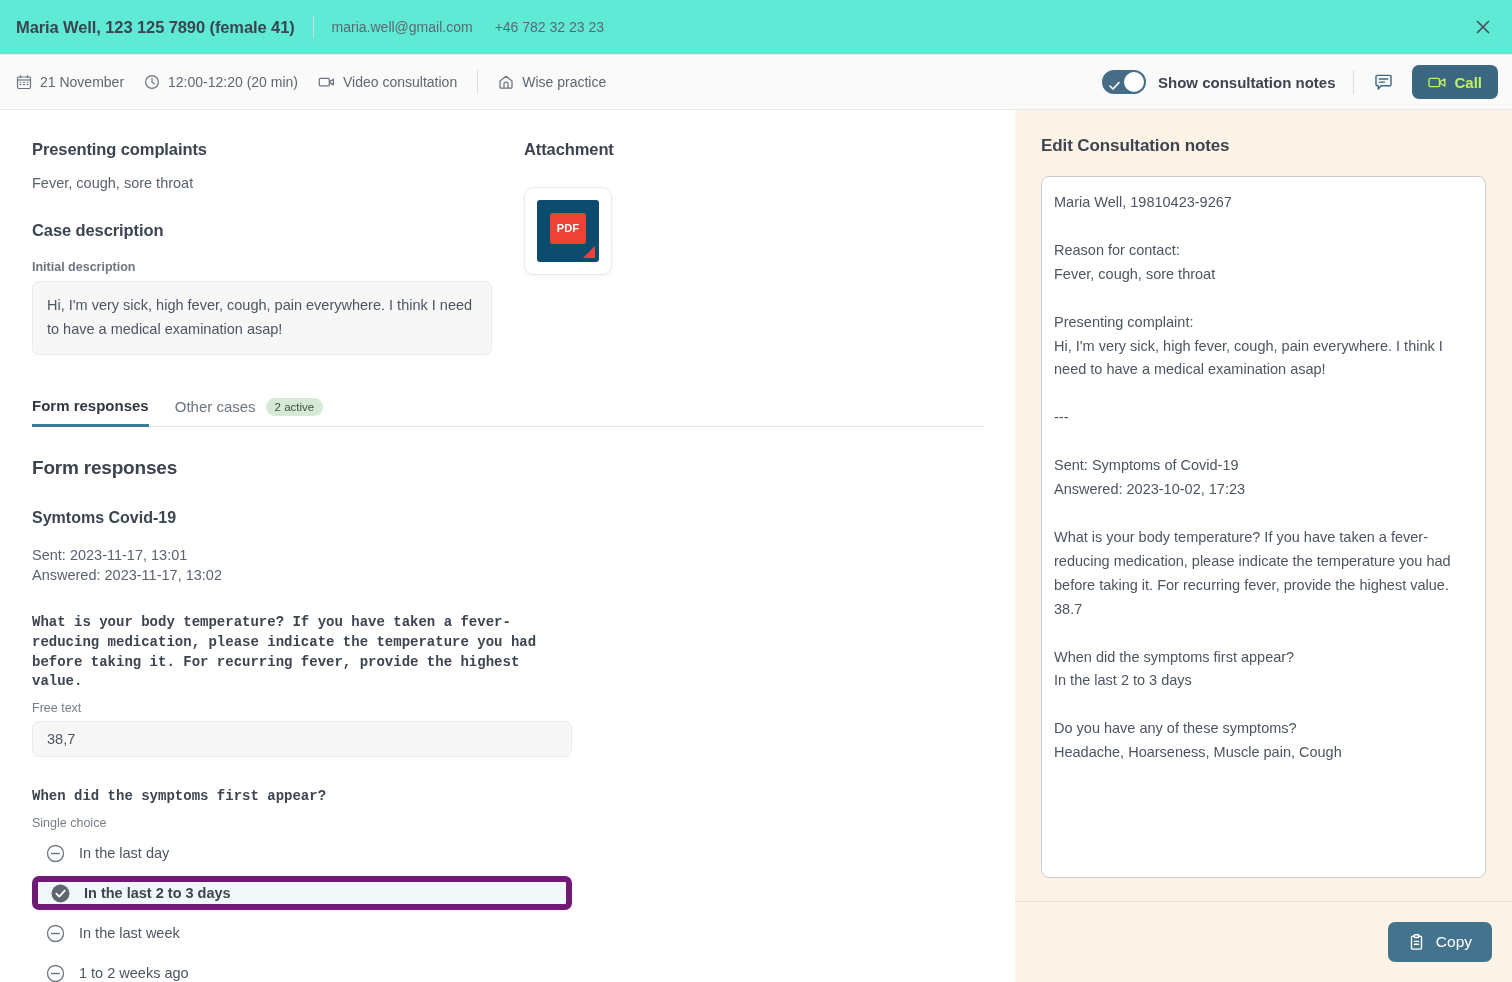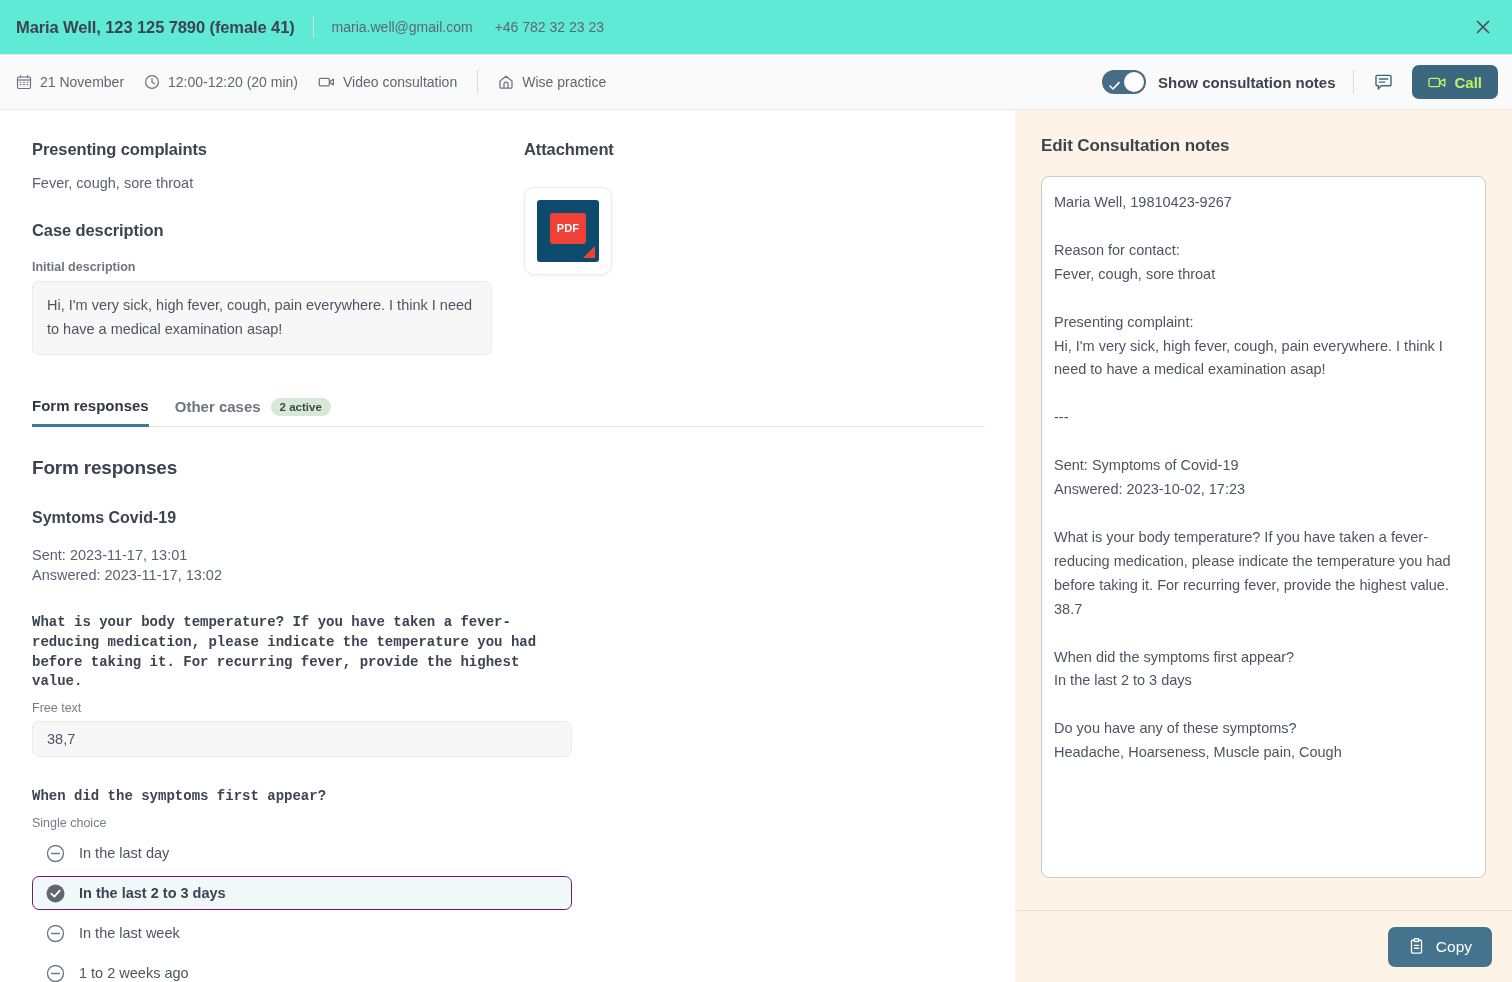--- a/index.html
+++ b/index.html
@@ -276,21 +276,21 @@
     cursor: pointer;
     color: #6d757f;
     position: relative;
   }
   .tab.active {
     color: #2f3742;
     font-weight: bold;
     border-bottom: 3px solid #3c7b96;
     margin-bottom: -1px;
   }
-  .tab-wrap { display: flex; align-items: center; padding-bottom: 10px; font-weight: bold; }
+  .tab-wrap { display: flex; align-items: center; padding-bottom: 10px; }
   .badge {
     background: #d6e9d6;
     color: #3f4a3f;
     font-size: 11.5px;
     border-radius: 10px;
     padding: 3px 9px;
     margin-left: 10px;
   }
 
   
@@ -356,21 +356,21 @@
   .option .mark {
     width: 20px; height: 20px;
     flex: none;
     margin-right: 14px;
     display: inline-flex;
     align-items: center;
     justify-content: center;
   }
   .option.selected {
     background: #f0f8fa;
-    border: 1px solid #701a75;
+    border: 6px solid #701a75;
     font-weight: bold;
     color: #3c4450;
   }
 
   
   .rp-body { flex: 1; padding: 26px 26px 0 26px; overflow: hidden; }
   .rp-title {
     font-size: 17px;
     font-weight: bold;
     color: #3c4450;
@@ -387,21 +387,21 @@
     font-family: "Liberation Sans", sans-serif;
     font-size: 14.5px;
     line-height: 1.65;
     color: #4d5562;
     resize: none;
     outline: none;
     white-space: pre-wrap;
     overflow: hidden;
   }
   .rp-footer {
-    height: 72px;
+    height: 81px;
     border-top: 1px solid #eadfd0;
     display: flex;
     align-items: center;
     justify-content: flex-end;
     padding-right: 20px;
   }
   .copy-btn {
     background: #44738d;
     color: #ffffff;
     border: none;

